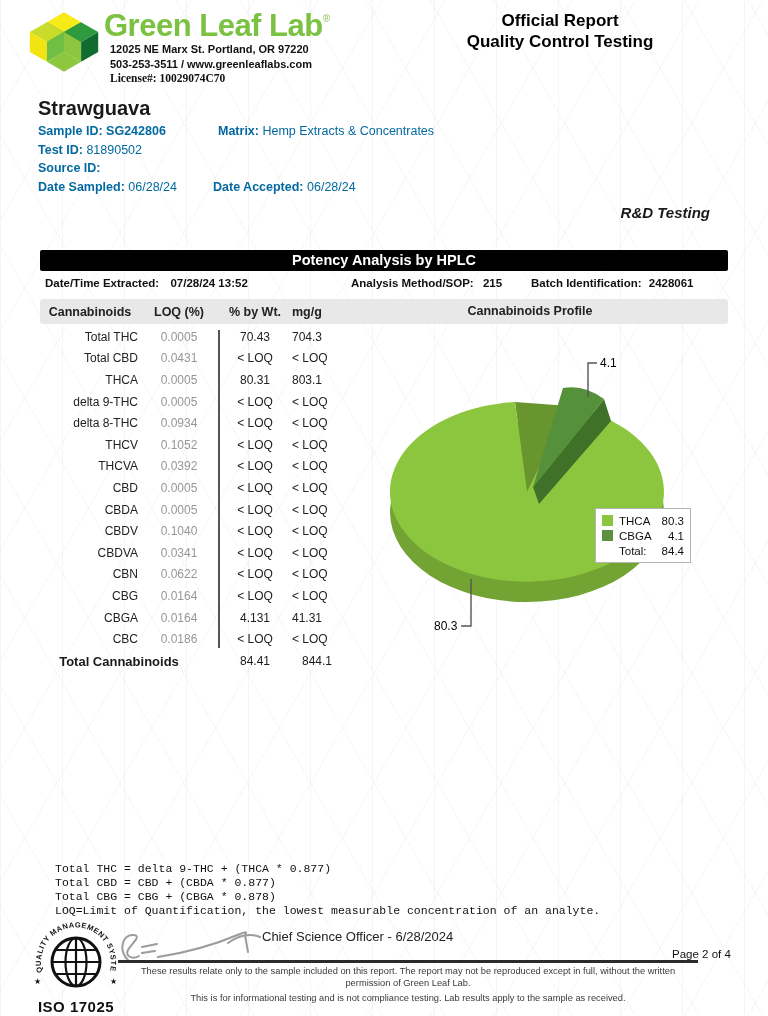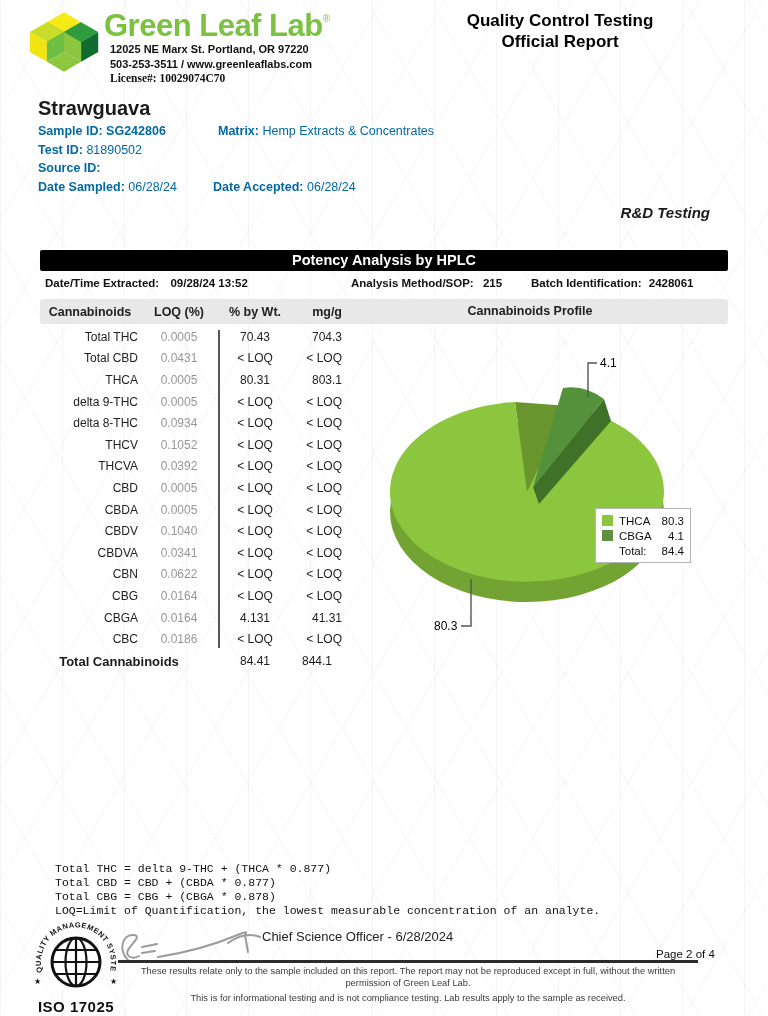--- a/index.html
+++ b/index.html
@@ -32,21 +32,21 @@
 
   
   .blackbar{left:40px;top:250px;width:688px;height:21px;background:#000;border-radius:2px;
             color:#fff;text-align:center;font-size:14.5px;font-weight:bold;line-height:21px;}
   .extrow{top:277px;font-size:11.5px;font-weight:bold;color:#111;}
   .grayband{left:40px;top:299px;width:688px;height:25px;background:#e8e8e8;border-radius:3px;}
   .hdrflex{display:flex;height:25px;align-items:center;font-size:12.5px;font-weight:bold;color:#222;}
   .c-name{width:100px;text-align:center;}
   .c-loq{width:78px;text-align:center;}
   .c-pct{width:74px;text-align:center;}
-  .c-mgg{width:50px;text-align:right;}
+  .c-mgg{width:50px;text-align:left;}
   .profilehdr{position:absolute;left:340px;top:0;width:300px;height:25px;line-height:25px;text-align:center;font-size:12.5px;font-weight:bold;color:#222;}
 
   .tbl{left:40px;top:326px;width:302px;}
   .trow{display:flex;height:21.6px;align-items:center;font-size:12px;color:#222;}
   .trow .c-name{text-align:right;padding-right:2px;box-sizing:border-box;}
   .trow .c-loq{color:#979797;}
   .vline{left:218px;top:330px;width:1.5px;height:318px;background:#555;}
   .totalrow{left:40px;top:650px;width:302px;display:flex;height:22px;align-items:center;font-size:12px;}
   .totalrow .tname{width:178px;text-align:center;padding-right:20px;box-sizing:border-box;font-weight:bold;font-size:13px;}
   .totalrow .tpct{width:74px;text-align:center;}
@@ -65,21 +65,21 @@
   .notes{left:55px;top:862px;font-size:11.5px;line-height:14px;color:#111;font-family:Liberation Mono, monospace;}
 
   
   .iso{left:26px;top:918px;width:100px;text-align:center;color:#111;}
   .iso .l1{font-size:15px;font-weight:bold;letter-spacing:.5px;line-height:15px;margin-top:1px;}
   .iso .l2{font-size:10.5px;font-weight:bold;line-height:12px;letter-spacing:.3px;}
   .signame{left:262px;top:928px;font-size:13px;line-height:17px;color:#222;}
   .sigline{left:118px;top:960px;width:580px;height:2.5px;background:#2b2b2b;}
   .disc{left:118px;top:966px;width:580px;text-align:center;font-size:9.3px;line-height:11.5px;color:#3a3a3a;}
   .disc .p2{margin-top:4px;}
-  .pagelabel{left:656px;top:948px;font-size:11.5px;color:#111;}
+  .pagelabel{left:672px;top:948px;font-size:11.5px;color:#111;}
 </style>
 </head>
 <body>
 
 <div class="page">
   <div class="pattern"></div>
 
   <svg class="abs logo" width="72" height="80" viewBox="0 0 80 88">
 
     <polygon points="40,11 59,22 40,33 21,22" fill="#f6eb16"></polygon>
@@ -99,22 +99,22 @@
     <polygon points="21,44 40,55 21,66" fill="#1b7a34" opacity="0"></polygon>
     <polygon points="21,66 40,77 40,77" fill="#d7e021"></polygon>
   </svg>
   <div class="abs brand"><span>Green Leaf Lab</span><span class="reg">®</span></div>
   <div class="abs addr">
     <div>12025 NE Marx St. Portland, OR 97220</div>
     <div>503-253-3511 / www.greenleaflabs.com</div>
     <div class="serif">License#: 10029074C70</div>
   </div>
   <div class="abs rtitle">
+    <div>Official Report</div>
     <div>Quality Control Testing</div>
-    <div>Official Report</div>
   </div>
 
   <div class="abs sample-name">Strawguava</div>
   <div class="abs srow" style="left:38px;top:124px;">
     <b>Sample ID:</b>
     <b>SG242806</b>
   </div>
   <div class="abs srow" style="left:218px;top:124px;">
     <b>Matrix:</b>
     <span>Hemp Extracts &amp; Concentrates</span>
@@ -133,21 +133,21 @@
   <div class="abs srow" style="left:213px;top:180px;">
     <b>Date Accepted:</b>
     <span>06/28/24</span>
   </div>
   <div class="abs rd">R&amp;D Testing</div>
 
   <div class="abs blackbar">Potency Analysis by HPLC</div>
 
   <span class="abs extrow" style="left:45px;">
     <span>Date/Time Extracted:</span>
-    <span style="margin-left:8px;">09/28/24  13:52</span>
+    <span style="margin-left:8px;">07/28/24  13:52</span>
   </span>
   <span class="abs extrow" style="left:351px;">
     <span>Analysis Method/SOP:</span>
     <span style="margin-left:6px;">215</span>
   </span>
   <span class="abs extrow" style="left:531px;">
     <span>Batch Identification:</span>
     <span style="margin-left:4px;">2428061</span>
   </span>
 

